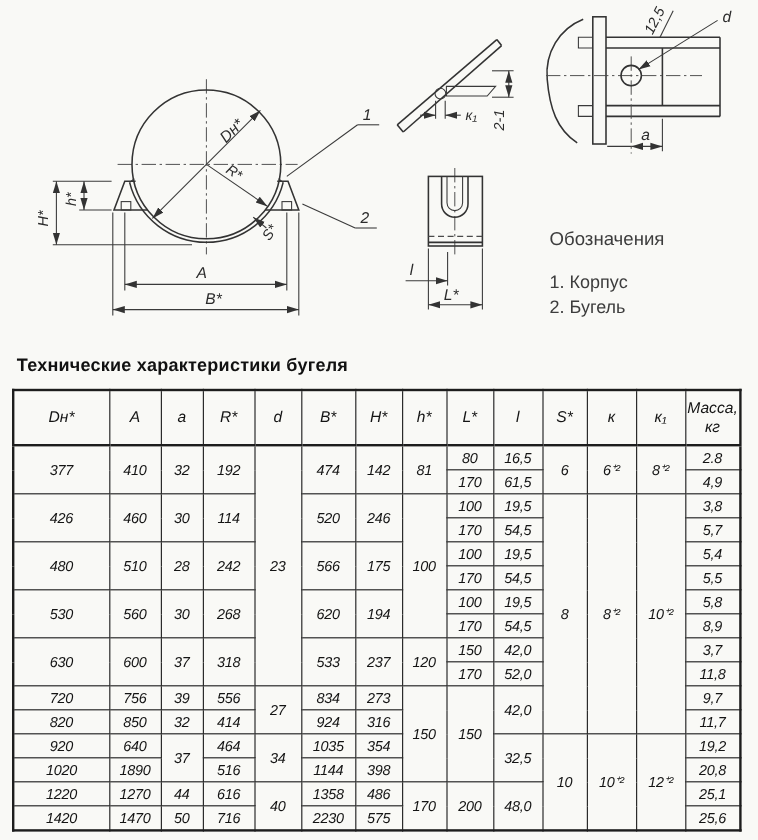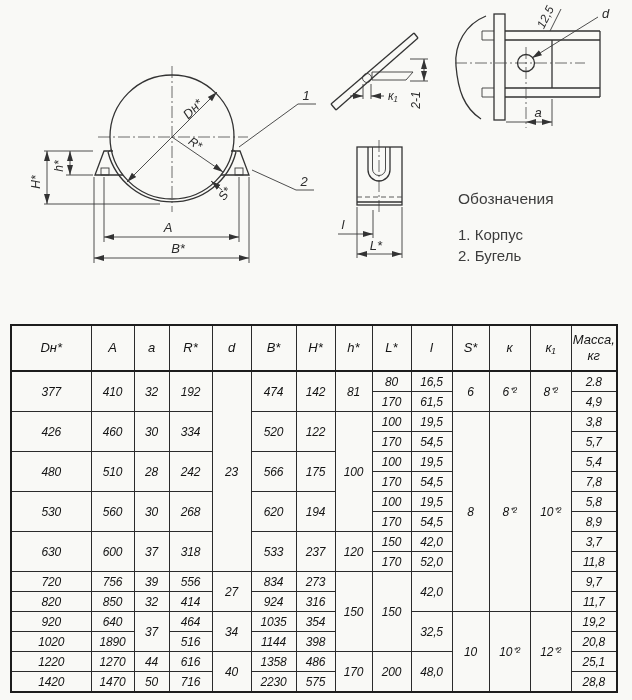--- a/index.html
+++ b/index.html
@@ -190,20 +190,21 @@
       </g>
 
       <g>
         <text class="legH" x="458" y="204">Обозначения</text>
         <text class="leg" x="458" y="240">1. Корпус</text>
         <text class="leg" x="458" y="261">2. Бугель</text>
       </g>
     </svg>
   </div>
 
+  <div class="doc-title">Технические характеристики бугеля</div>
 
   <div class="table-wrap">
     <table class="specs">
       <colgroup>
         <col style="width:80px">
           <col style="width:43px">
           <col style="width:35px">
           <col style="width:43px">
         <col style="width:39px">
           <col style="width:45px">
@@ -254,23 +255,23 @@
           </tr>
           <tr>
             <td>170</td>
             <td>61,5</td>
             <td>4,9</td>
           </tr>
           <tr>
             <td rowspan="2">426</td>
             <td rowspan="2">460</td>
             <td rowspan="2">30</td>
-            <td rowspan="2">334</td>
+            <td rowspan="2">114</td>
             <td rowspan="2">520</td>
-            <td rowspan="2">122</td>
+            <td rowspan="2">246</td>
             <td rowspan="6">100</td>
             <td>100</td>
             <td>19,5</td>
             <td rowspan="10">8</td>
             <td rowspan="10">8⁺²</td>
             <td rowspan="10">10⁺²</td>
             <td>3,8</td>
           </tr>
           <tr>
             <td>170</td>
@@ -284,21 +285,21 @@
             <td rowspan="2">242</td>
             <td rowspan="2">566</td>
             <td rowspan="2">175</td>
             <td>100</td>
             <td>19,5</td>
             <td>5,4</td>
           </tr>
           <tr>
             <td>170</td>
             <td>54,5</td>
-            <td>7,8</td>
+            <td>5,5</td>
           </tr>
           <tr>
             <td rowspan="2">530</td>
             <td rowspan="2">560</td>
             <td rowspan="2">30</td>
             <td rowspan="2">268</td>
             <td rowspan="2">620</td>
             <td rowspan="2">194</td>
             <td>100</td>
             <td>19,5</td>
@@ -383,19 +384,19 @@
             <td rowspan="2">48,0</td>
             <td>25,1</td>
           </tr>
           <tr>
             <td>1420</td>
             <td>1470</td>
             <td>50</td>
             <td>716</td>
             <td>2230</td>
             <td>575</td>
-            <td>28,8</td>
+            <td>25,6</td>
           </tr>
         </tbody>
     </table>
   </div>
 
 </div>
 
 </body></html>

